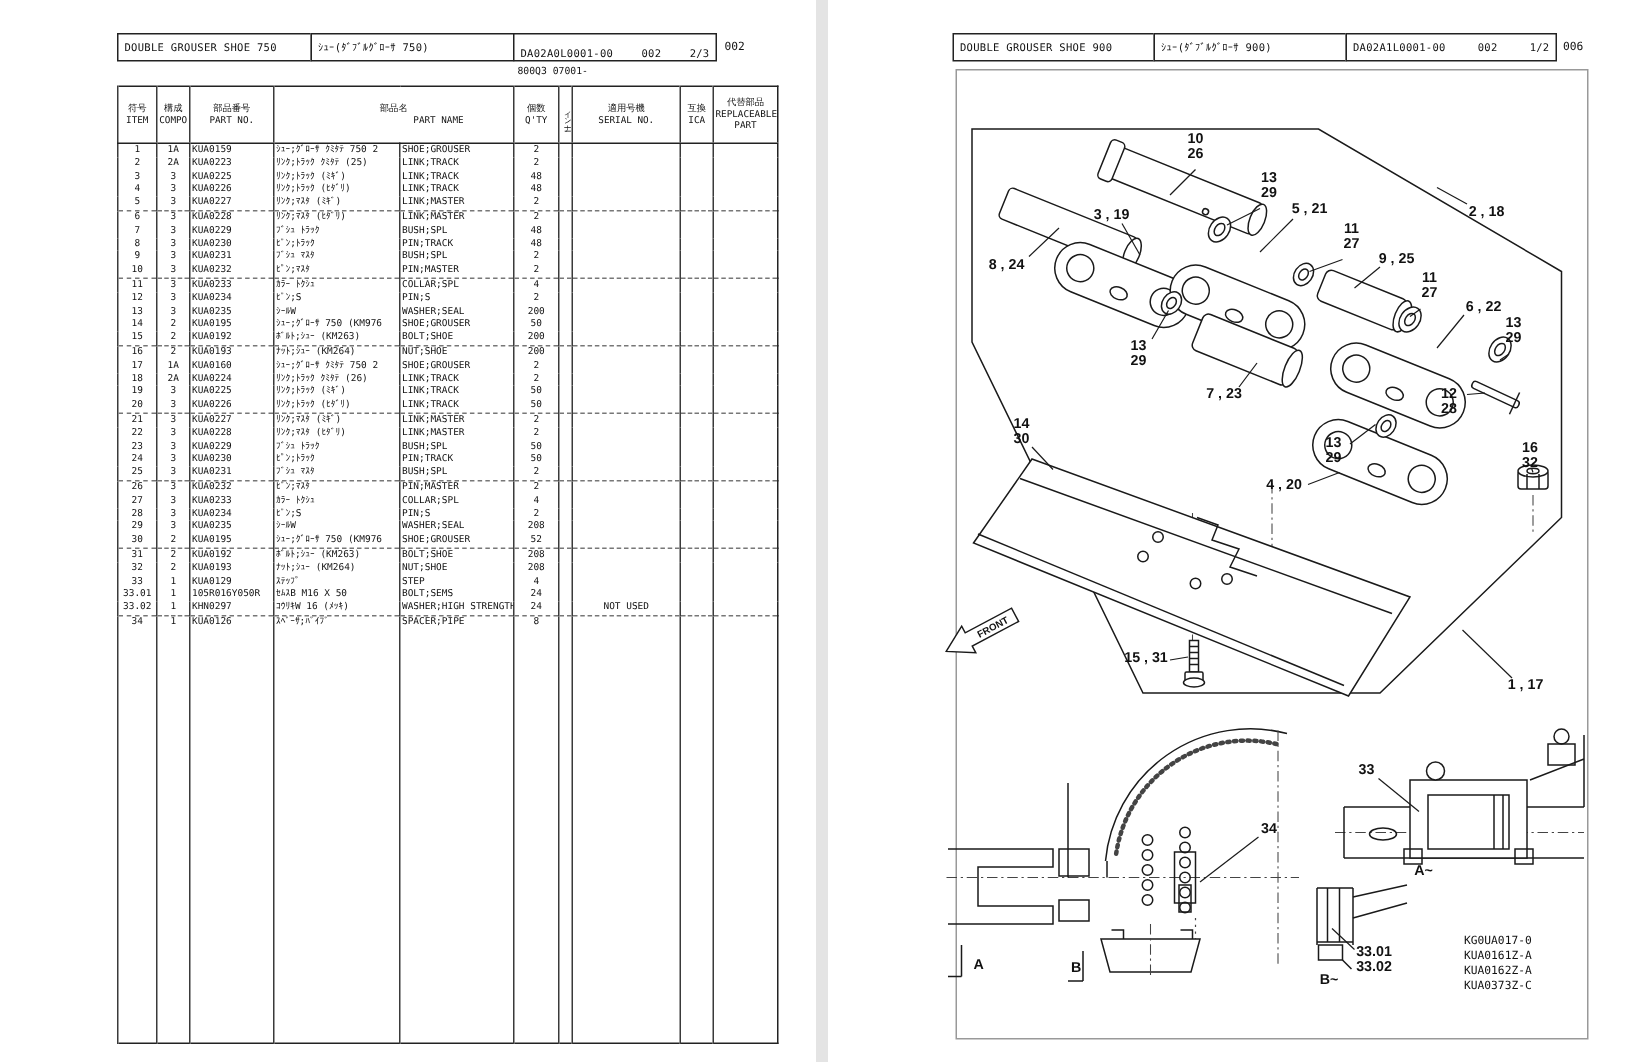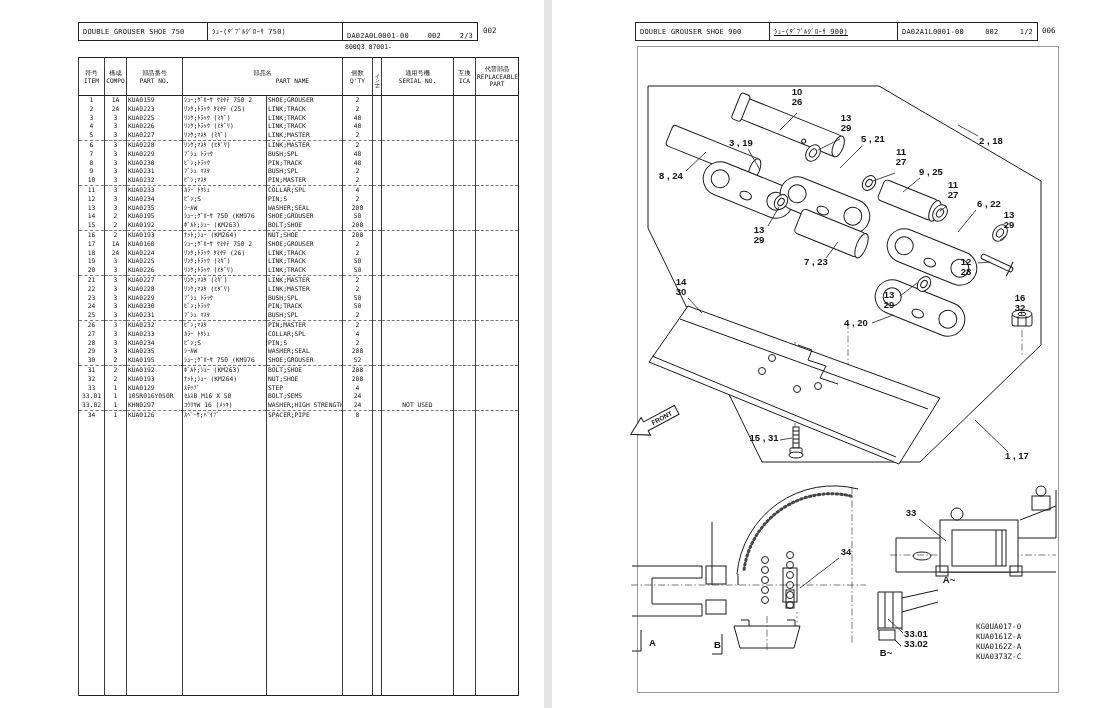--- a/index.html
+++ b/index.html
@@ -545,21 +545,21 @@
       </tbody>
   </table>
 </div>
 
 <div>
   <div class="abs rsheet-border"></div>
 
   <div class="abs hbox" style="left:635px;top:22px;width:135px;">
     <span>DOUBLE GROUSER SHOE 900</span>
   </div>
-  <div class="abs hbox" style="left:769px;top:22px;width:129px;text-decoration:underline;">
+  <div class="abs hbox" style="left:769px;top:22px;width:129px;">
     <span>ｼｭｰ(ﾀﾞﾌﾞﾙｸﾞﾛｰｻ 900)</span>
   </div>
   <div class="abs hbox" style="left:897px;top:22px;width:141px;justify-content:flex-end;">
     <span>DA02A1L0001-00</span>
     <span class="sp"></span>
     <span>002</span>
     <span class="sp"></span>
     <span>1/2</span>
   </div>
   <div class="abs sheet-code" style="left:1042px;top:22px;">006</div>

